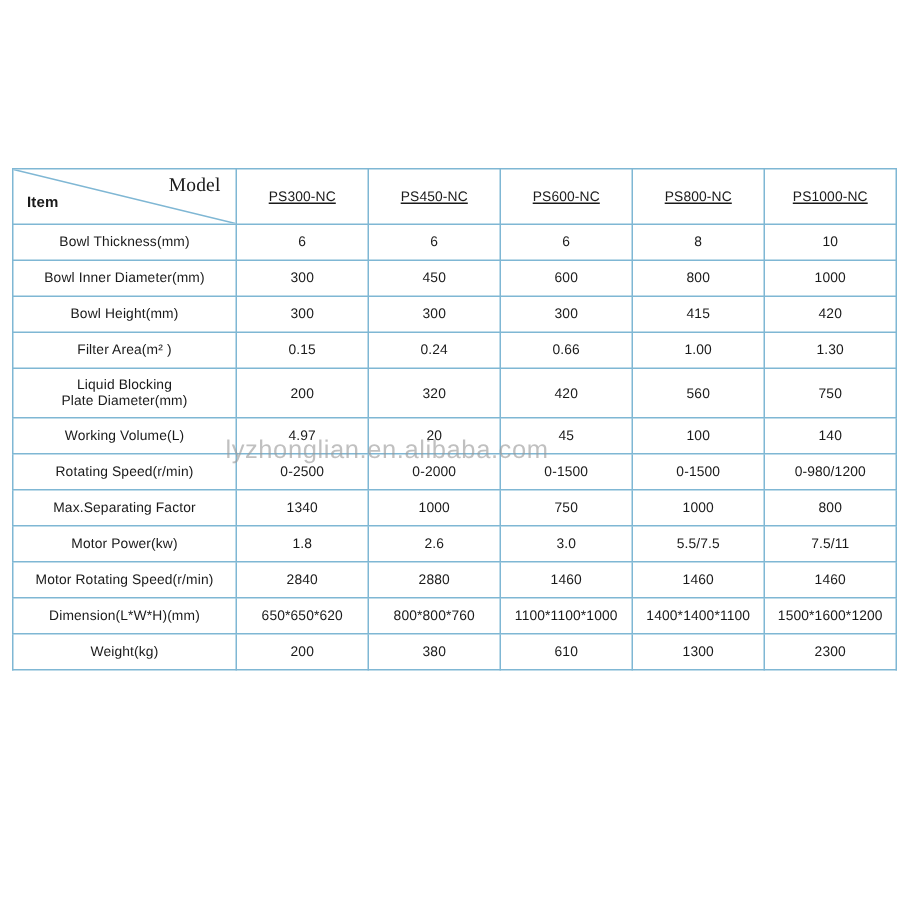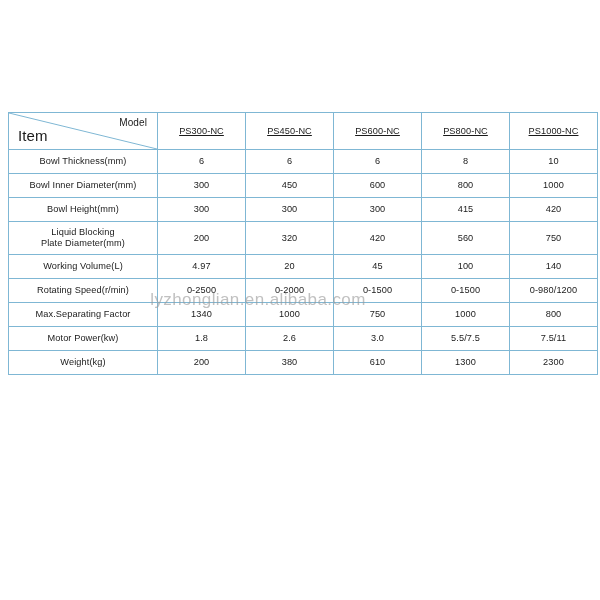--- a/index.html
+++ b/index.html
@@ -59,29 +59,31 @@
     position: absolute;
     left: 0;
     top: 0;
     width: 100%;
     height: 100%;
   }
   .corner-cell .item-txt {
     position: absolute;
     left: 9px;
     top: 17px;
-    font-size: 15px;
+    font-size: 10px;
     color: #1a1a1a;
+    font-weight: bold;
   }
   .corner-cell .model-txt {
     position: absolute;
     right: 10px;
     top: 4px;
-    font-size: 10px;
+    font-size: 13px;
     color: #1a1a1a;
+    font-family: Liberation Serif, serif;
   }
   td.head-val {
     height: 36px !important;
     font-size: 9.2px;
     text-decoration: underline;
   }
   td.two-line {
     height: 32px !important;
   }
   .ln {
@@ -145,20 +147,28 @@
 
         <tr>
           <td class="label">Bowl Height(mm)</td>
           <td class="val">300</td>
           <td class="val">300</td>
           <td class="val">300</td>
           <td class="val">415</td>
           <td class="val">420</td>
         </tr>
 
+        <tr>
+          <td class="label">Filter Area(m² )</td>
+          <td class="val">0.15</td>
+          <td class="val">0.24</td>
+          <td class="val">0.66</td>
+          <td class="val">1.00</td>
+          <td class="val">1.30</td>
+        </tr>
 
         <tr>
           <td class="label two-line">
             <span class="ln">Liquid Blocking</span>
             <span class="ln">Plate Diameter(mm)</span>
           </td>
           <td class="val two-line">200</td>
           <td class="val two-line">320</td>
           <td class="val two-line">420</td>
           <td class="val two-line">560</td>
@@ -196,21 +206,37 @@
 
         <tr>
           <td class="label">Motor Power(kw)</td>
           <td class="val">1.8</td>
           <td class="val">2.6</td>
           <td class="val">3.0</td>
           <td class="val">5.5/7.5</td>
           <td class="val">7.5/11</td>
         </tr>
 
-
+        <tr>
+          <td class="label">Motor Rotating Speed(r/min)</td>
+          <td class="val">2840</td>
+          <td class="val">2880</td>
+          <td class="val">1460</td>
+          <td class="val">1460</td>
+          <td class="val">1460</td>
+        </tr>
+
+        <tr>
+          <td class="label">Dimension(L*W*H)(mm)</td>
+          <td class="val">650*650*620</td>
+          <td class="val">800*800*760</td>
+          <td class="val">1100*1100*1000</td>
+          <td class="val">1400*1400*1100</td>
+          <td class="val">1500*1600*1200</td>
+        </tr>
 
         <tr>
           <td class="label">Weight(kg)</td>
           <td class="val">200</td>
           <td class="val">380</td>
           <td class="val">610</td>
           <td class="val">1300</td>
           <td class="val">2300</td>
         </tr>
       </tbody>

